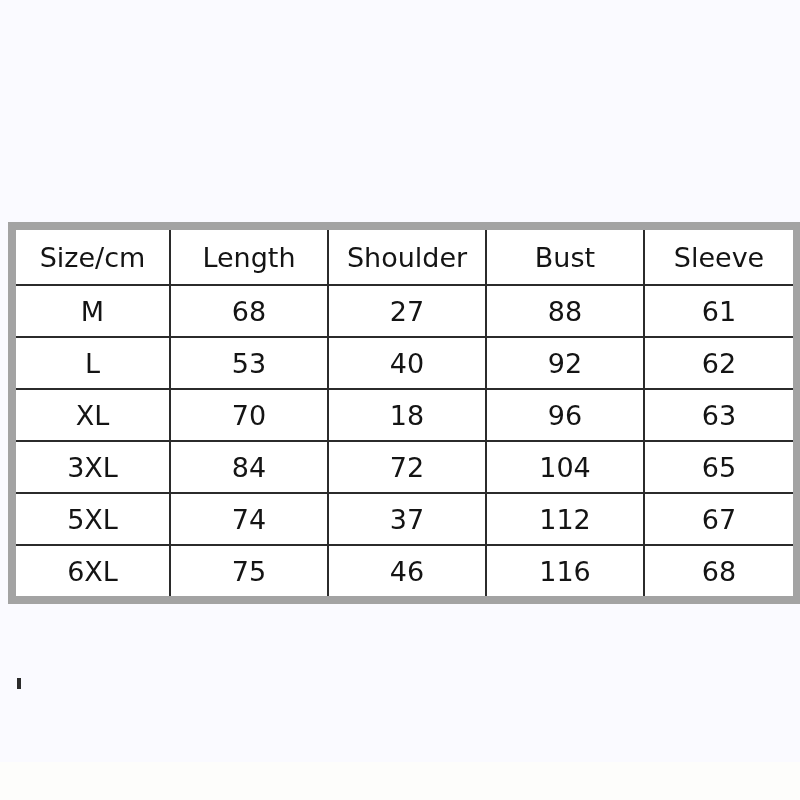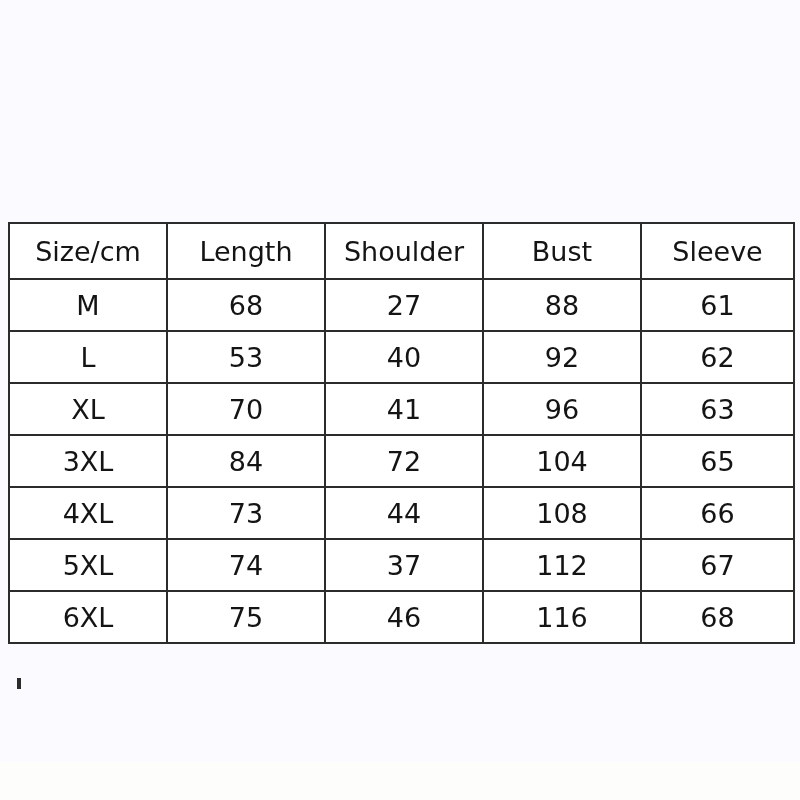--- a/index.html
+++ b/index.html
@@ -30,21 +30,21 @@
     left: 8px;
     top: 222px;
     width: 785px;
   }
 
   table.size-chart {
     width: 785px;
     border-collapse: collapse;
     table-layout: fixed;
     background: #ffffff;
-    border: 2px solid #a3a3a3;
+    border: 8px solid #a3a3a3;
   }
 
   table.size-chart td,
   table.size-chart th {
     border: 2px solid #2b2b2b;
     text-align: center;
     vertical-align: middle;
     color: #141414;
     font-weight: 400;
     font-size: 27px;
@@ -111,37 +111,30 @@
       <tr>
         <td>L</td>
         <td>53</td>
         <td>40</td>
         <td>92</td>
         <td>62</td>
       </tr>
       <tr>
         <td>XL</td>
         <td>70</td>
-        <td>41</td>
+        <td>18</td>
         <td>96</td>
         <td>63</td>
       </tr>
       <tr>
         <td>3XL</td>
         <td>84</td>
         <td>72</td>
         <td>104</td>
         <td>65</td>
-      </tr>
-      <tr>
-        <td>4XL</td>
-        <td>73</td>
-        <td>44</td>
-        <td>108</td>
-        <td>66</td>
       </tr>
       <tr>
         <td>5XL</td>
         <td>74</td>
         <td>37</td>
         <td>112</td>
         <td>67</td>
       </tr>
       <tr>
         <td>6XL</td>

